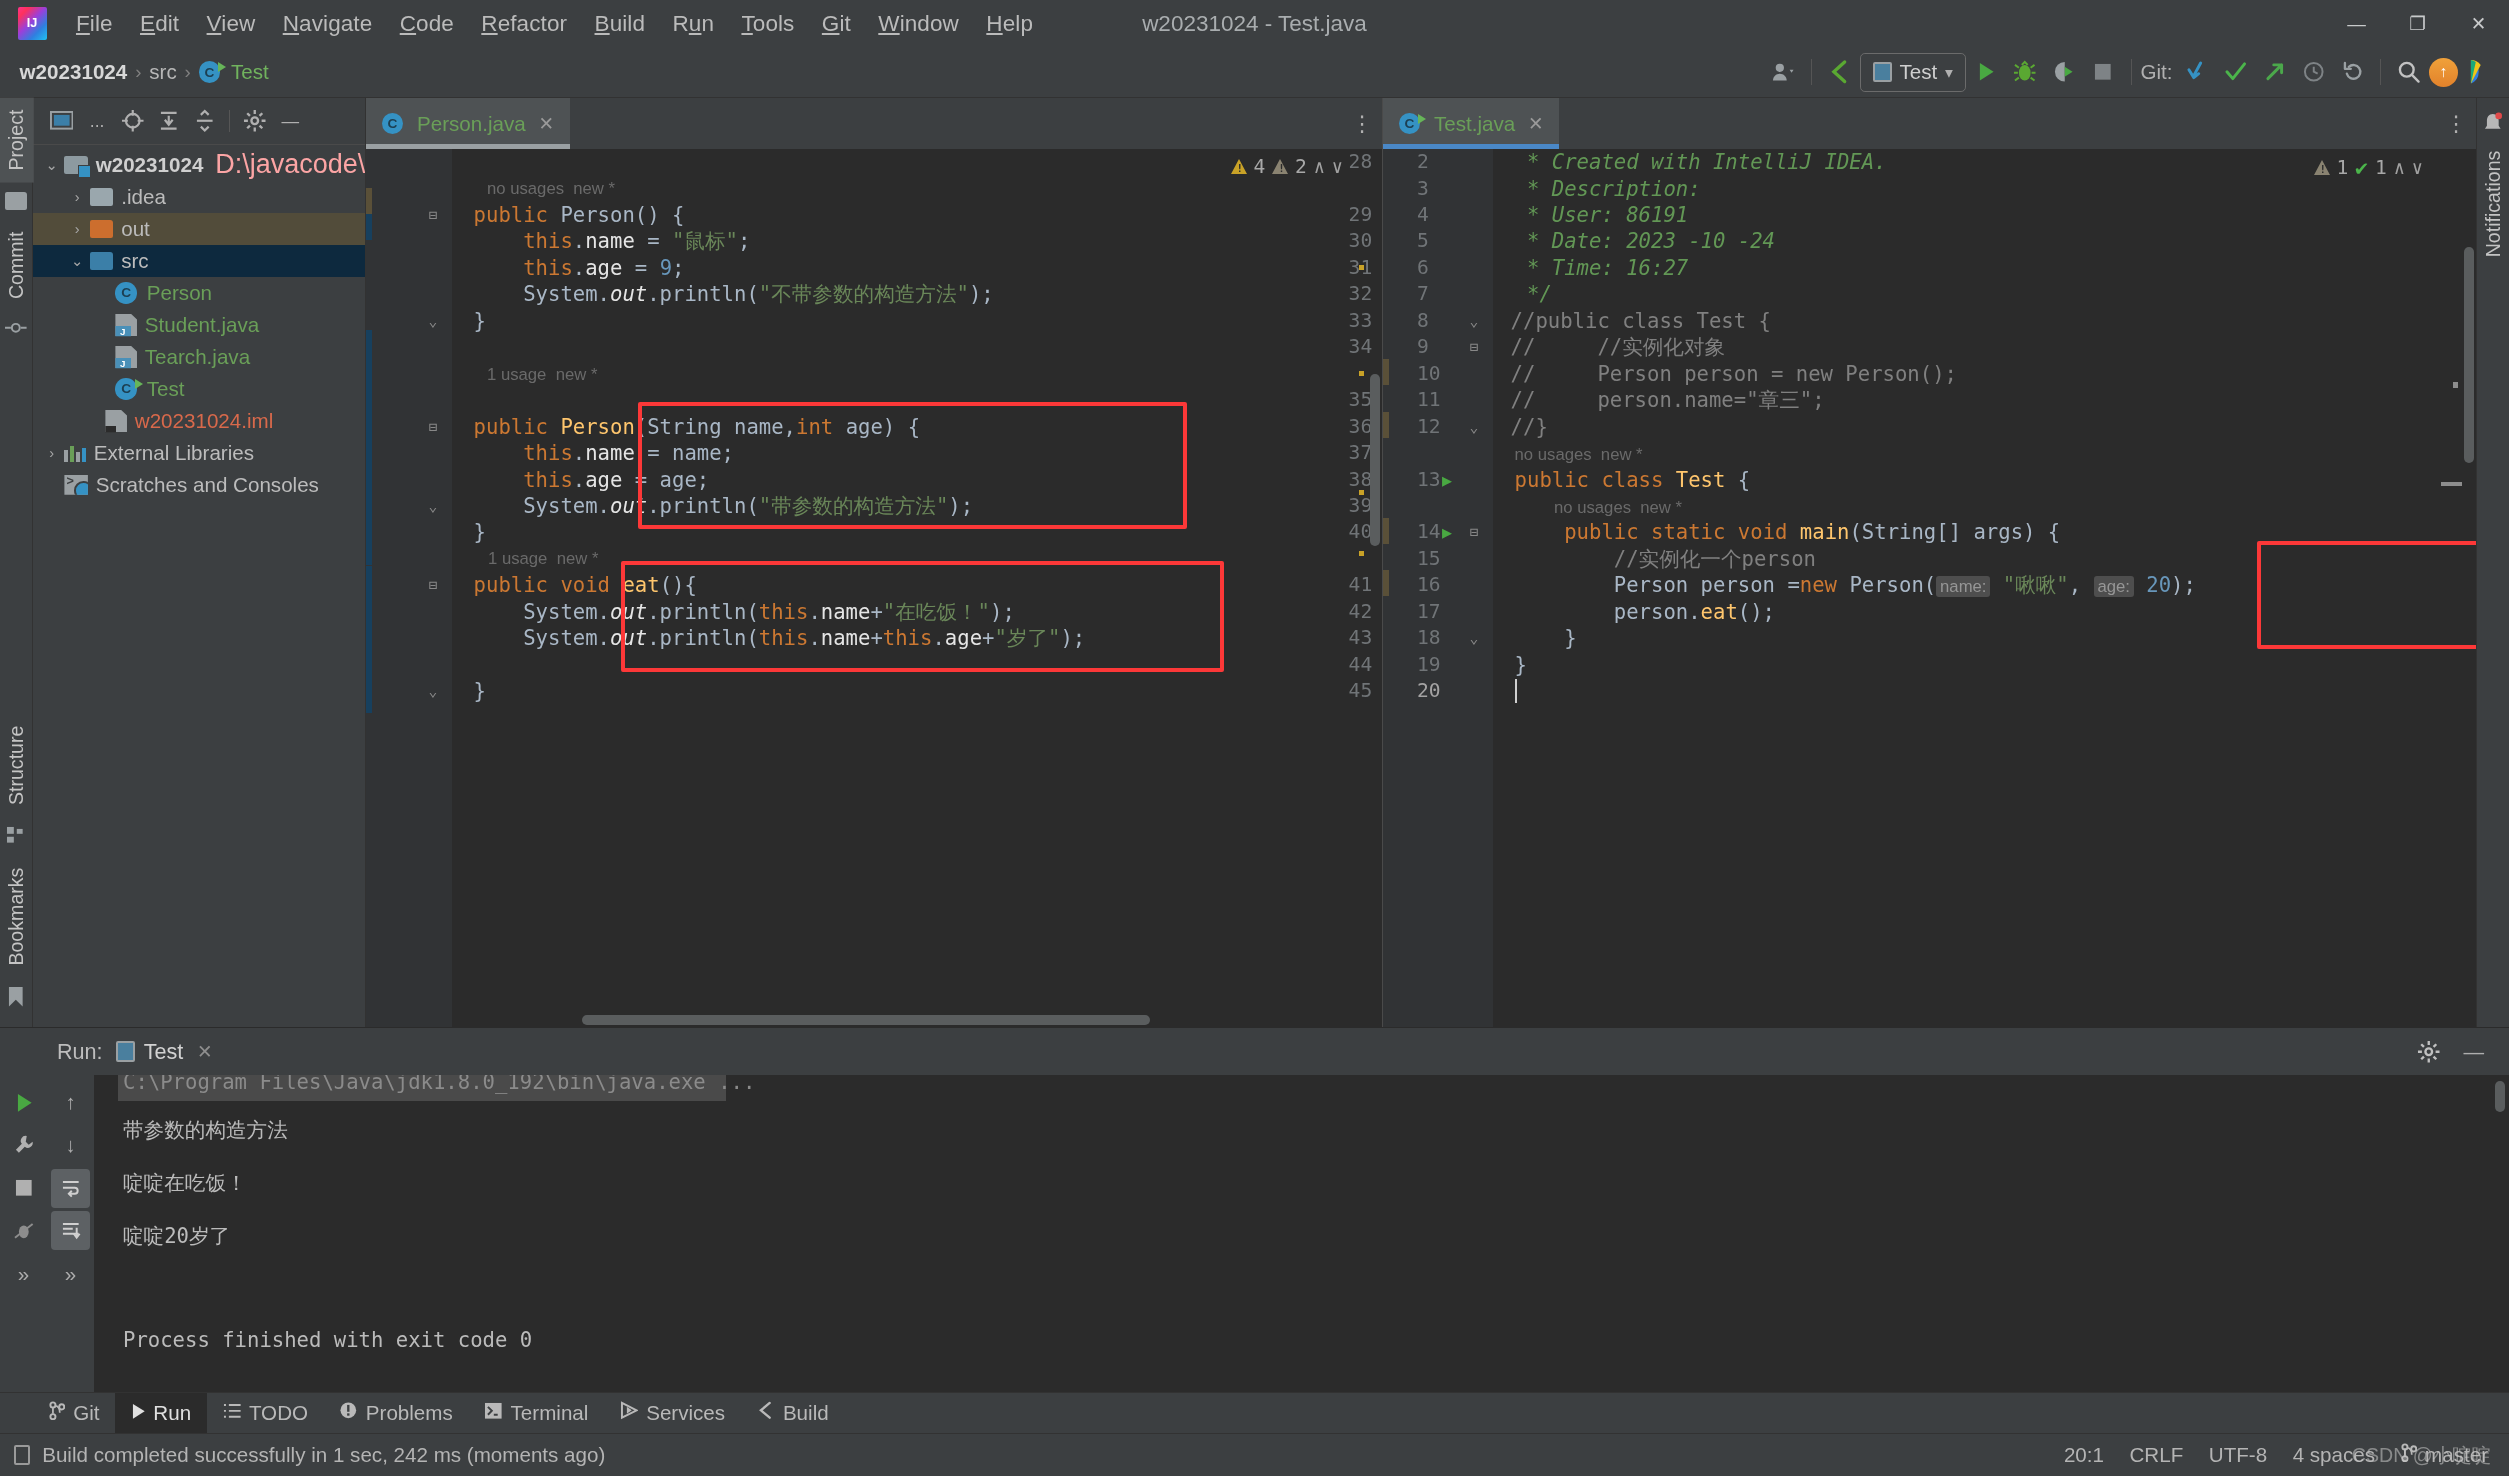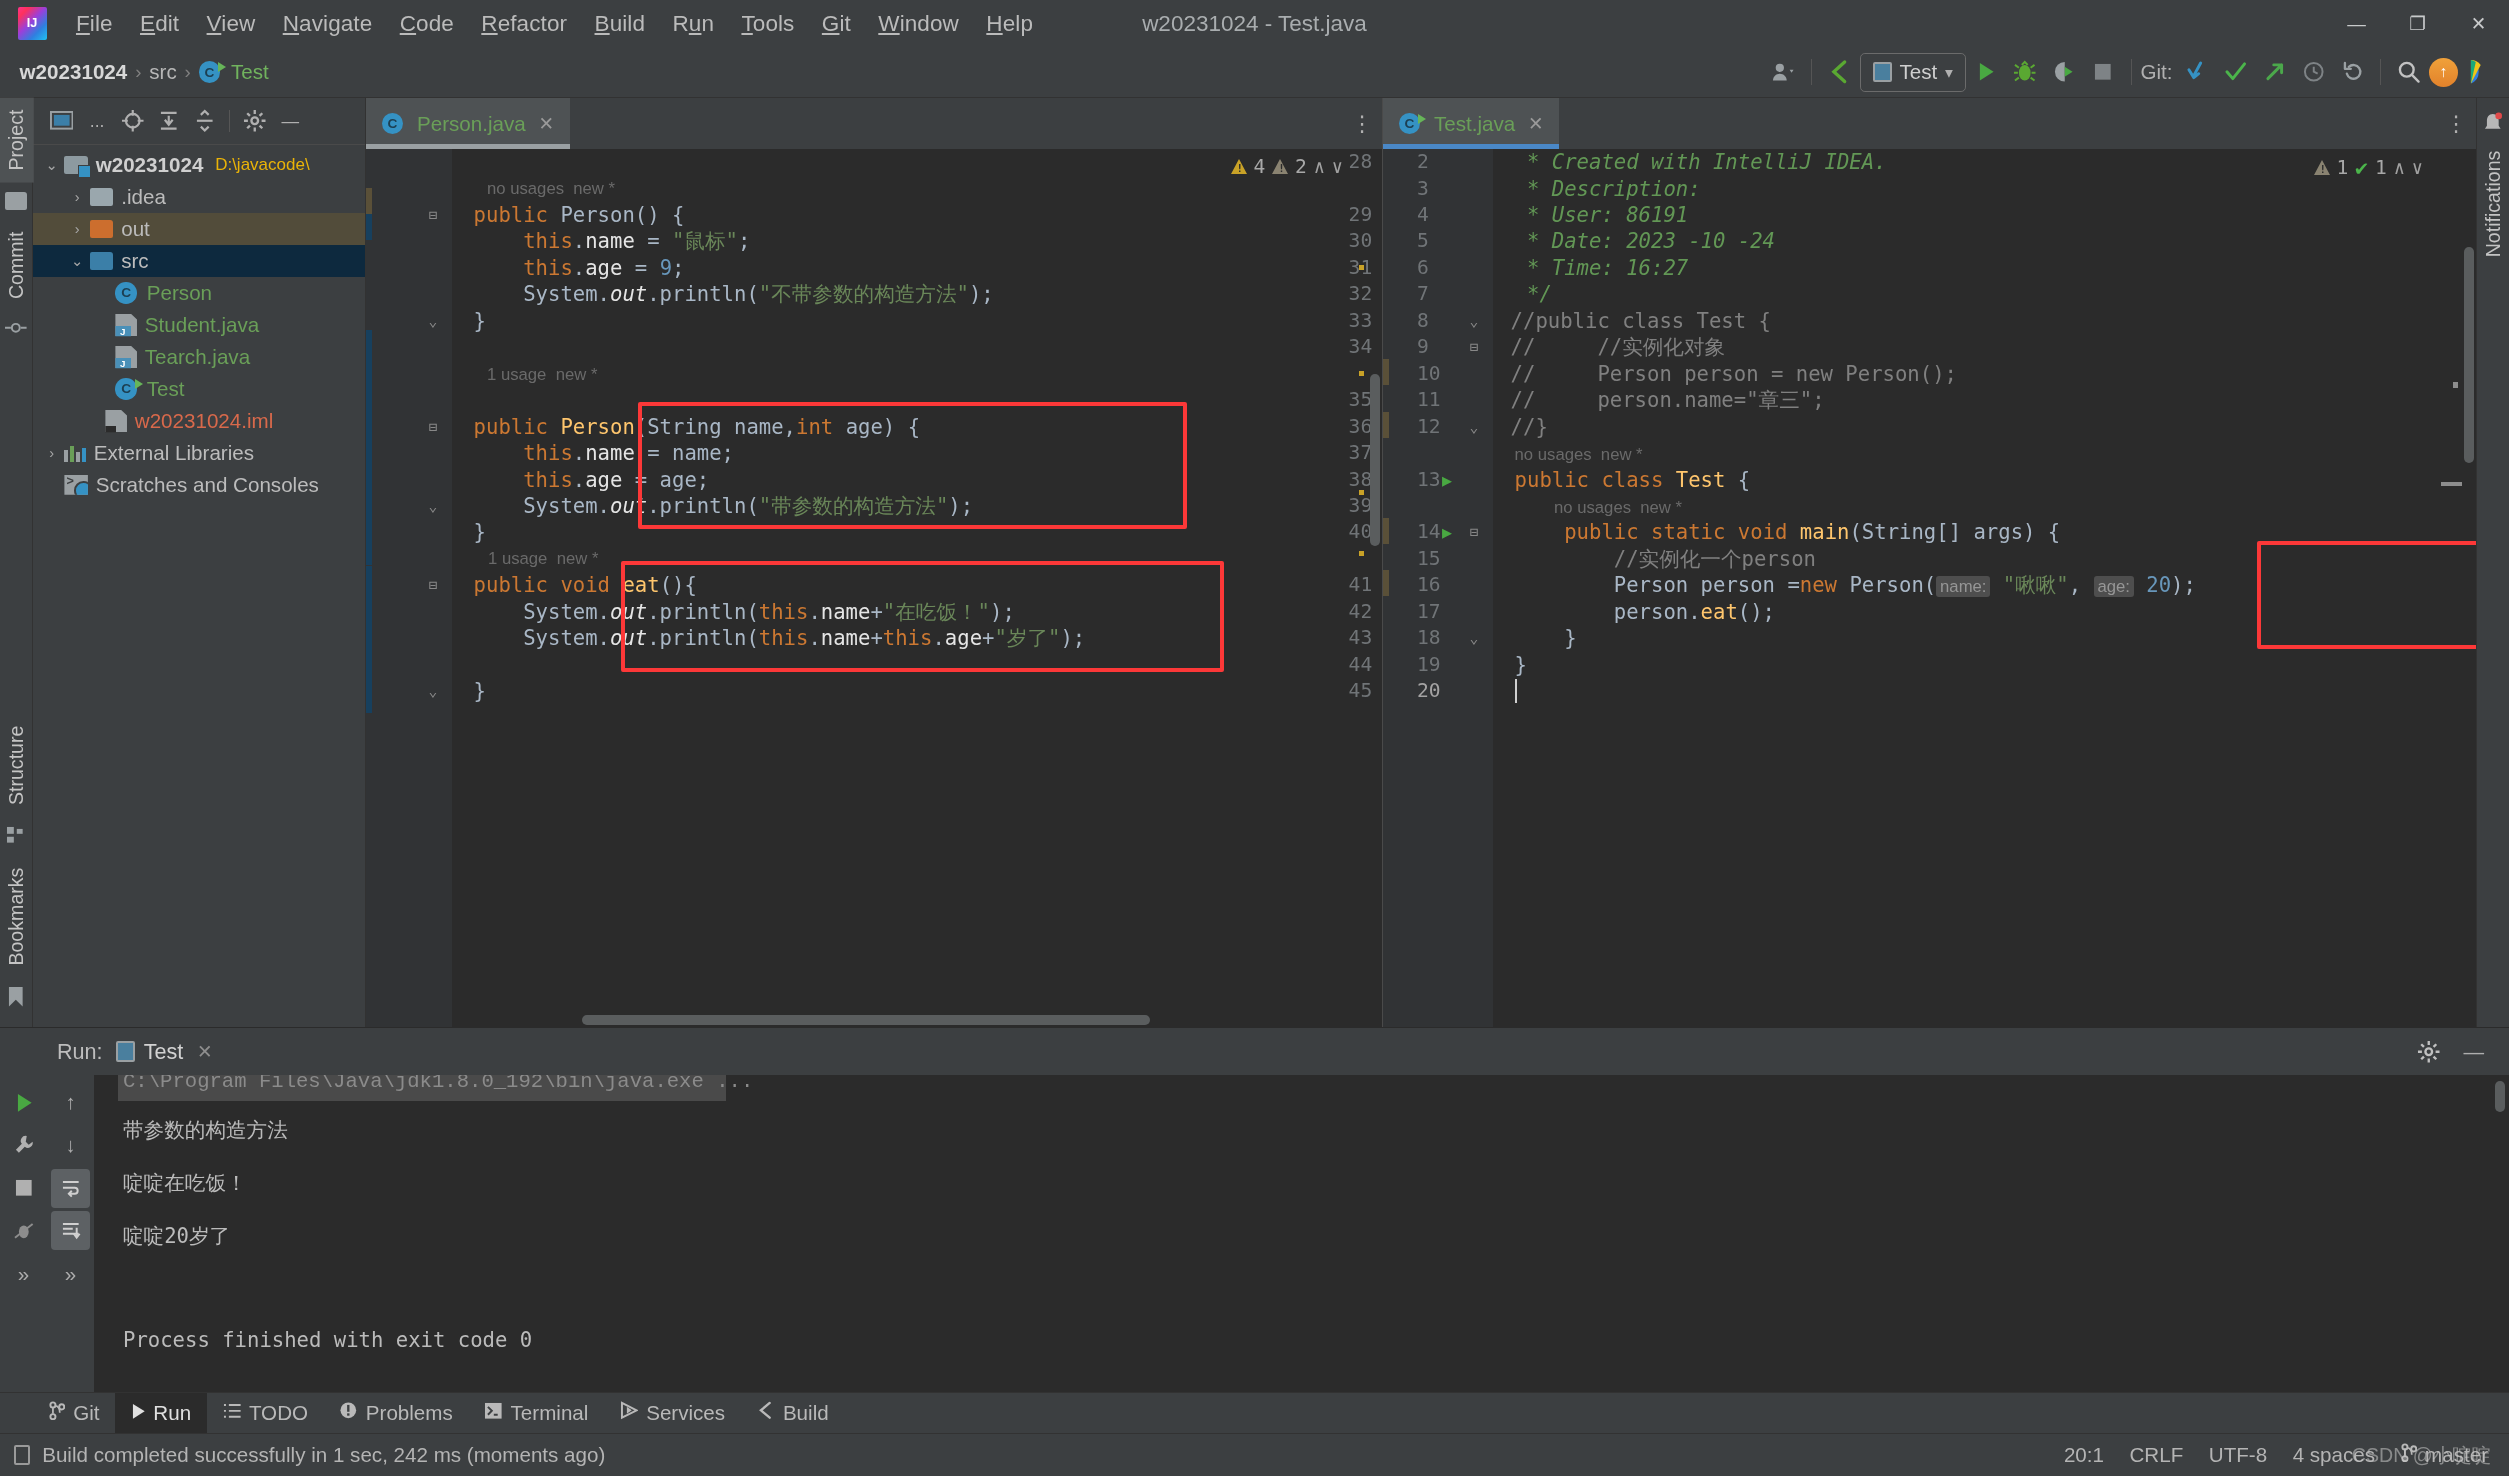--- a/index.html
+++ b/index.html
@@ -66,21 +66,21 @@
   .fold.grey{ background:#9aa7ad; } .fold.orange{ background:#cc6e2e; } .fold.blue{ background:#3b7fa8; }
   .fold.mod{ background:#8d9aa0; }
   .fold.mod::after{ content:""; position:absolute; right:-2.9px; bottom:-3.9px; width:10.8px; height:10.8px; background:#3592c4; border:1px solid #3c3f41;}
   .jf{ width:21.6px; height:22.5px; margin-right:7.8px; flex:0 0 21.6px; position:relative; background:#9aa0a3; clip-path:polygon(0 0,72% 0,100% 26%,100% 100%,0 100%); }
   .jf::after{ content:"J"; position:absolute; left:-1px; bottom:-2px; width:16.7px; height:11.8px; background:#4a90b8; color:#fff; font-size:9.8px; text-align:center; line-height:11.8px; font-weight:bold;}
   .jf.iml::after{ content:""; background:#2b2b2b; width:11.8px; height:7.8px;}
   .tlabel{ color:#bcbcbc; }
   .tlabel.green{ color:#6a9f58; }
   .tlabel.red{ color:#d8694b; }
   .tlabel.bold{ font-weight:bold; color:#cfcfcf; }
-  .tpath{ color:#eab308; margin-left:11.8px; font-size:17px;}
+  .tpath{ color:#fca5a5; margin-left:11.8px; font-size:27px;}
   .libic{ width:21.6px; height:18.6px; margin-right:7.8px; flex:0 0 21.6px; display:flex; align-items:flex-end; gap:2px;}
   .libic i{ width:3.9px; background:#9aa0a3; display:block;}
   .scrIc{ width:23.5px; height:19.6px; margin-right:7.8px; flex:0 0 23.5px; position:relative; background:#9aa0a3; clip-path:polygon(0 0,100% 0,100% 100%,0 100%); }
   .scrIc::before{ content:">"; position:absolute; left:2px; top:-1px; color:#3c3f41; font-size:12.7px; font-weight:bold;}
   .scrIc::after{ content:""; position:absolute; right:-4.9px; bottom:-4.9px; width:14.7px; height:14.7px; border-radius:50%; background:#3592c4; border:2px solid #3c3f41;}
 
   
   .editors{ flex:1 1 auto; display:flex; min-width:0; background:#2b2b2b; }
   .epane{ display:flex; flex-direction:column; min-width:0; position:relative; }
   .epane.left{ flex:0 0 1017px; border-right:1px solid #4a4a4a;text-align:right; }
@@ -696,21 +696,21 @@
                 <path d="M3 4 H19 M3 9 H13 M3 14 H19" stroke="#d0d0d0" stroke-width="2"></path>
                 <path d="M17 8 V17 M14 14 L17 18 L20 14" stroke="#d0d0d0" stroke-width="2" fill="none"></path>
               </svg>
           </div>
           <div class="rbtn">»</div>
         </div>
       </div>
 
       <div class="console">
         <div class="co-sel" style="top:0px; width:608px;"></div>
-        <div class="coline dim" style="top:-4.9px;font-family:Liberation Mono, monospace;">C:\Program Files\Java\jdk1.8.0_192\bin\java.exe ...</div>
+        <div class="coline dim" style="top:-4.9px;">C:\Program Files\Java\jdk1.8.0_192\bin\java.exe ...</div>
         <div class="coline" style="top:41px;">带参数的构造方法</div>
         <div class="coline" style="top:94px;">啶啶在吃饭！</div>
         <div class="coline" style="top:147px;">啶啶20岁了</div>
         <div class="coline" style="top:200px;"></div>
         <div class="coline" style="top:253px;">Process finished with exit code 0</div>
         <div class="vscroll" style="top:5.9px; height:31px; right:3.9px;"></div>
       </div>
     </div>
   </div>
 

